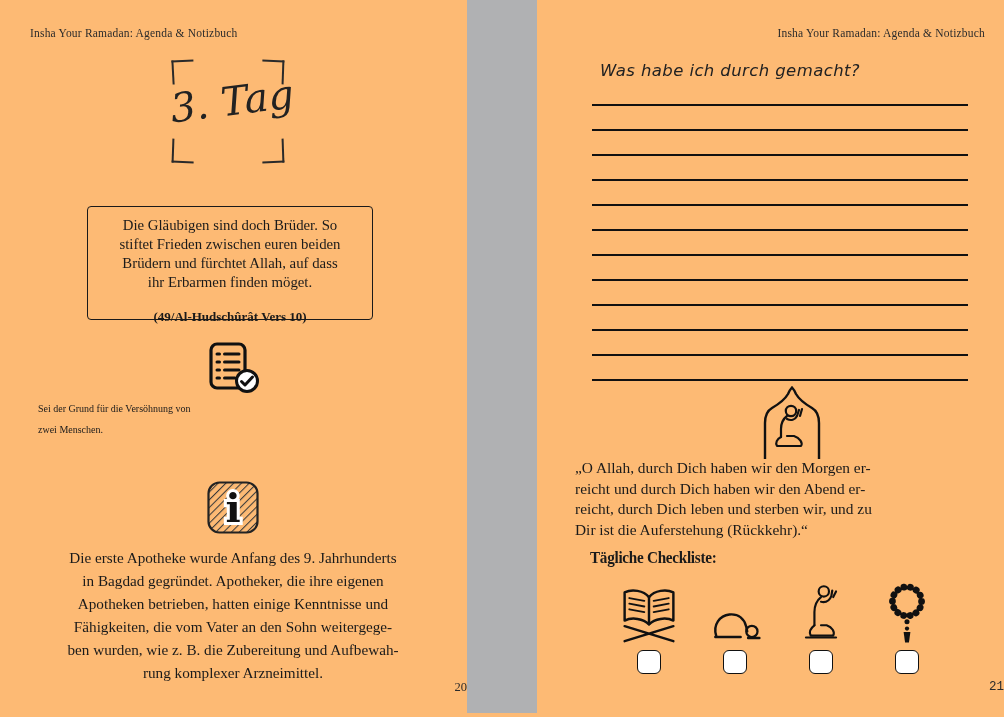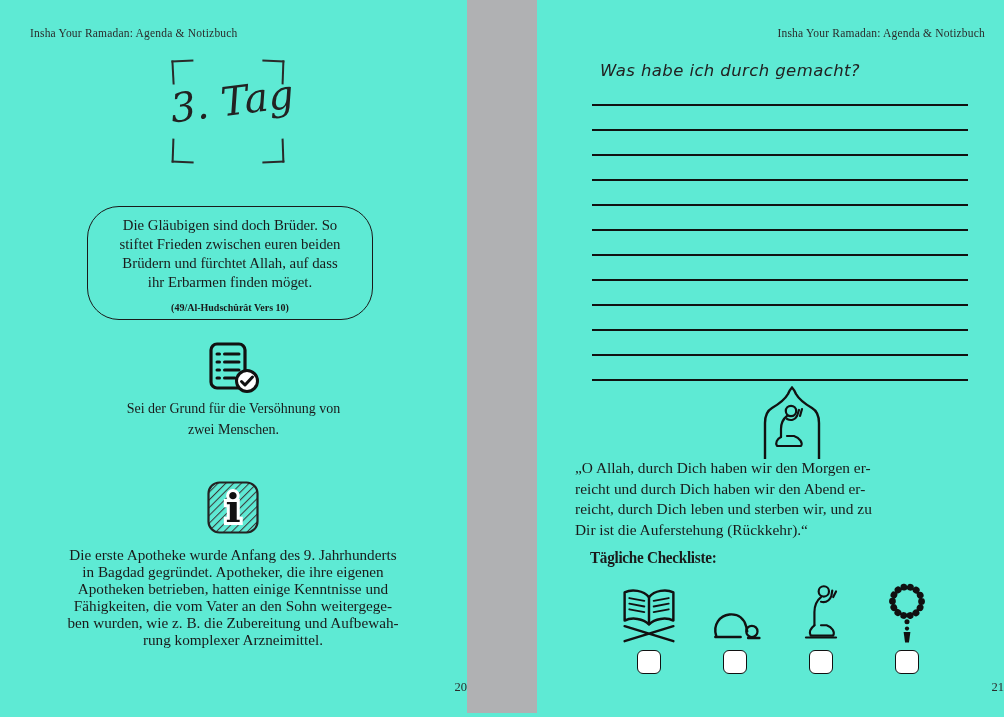--- a/index.html
+++ b/index.html
@@ -1,57 +1,57 @@
 <!DOCTYPE html>
 <html><head>
 <meta charset="utf-8">
 <style>
   html,body{margin:0;padding:0;background:#e8e8e8;}
   .spread{
-    position:relative;width:1004px;height:717px;background:#5eead4;
+    position:relative;width:1004px;height:717px;background:#fdba74;
     font-family:"Liberation Serif",serif;color:#1a1a1a;overflow:hidden;
   }
   .abs{position:absolute;}
   .pre{white-space:pre-line;}
   .gutter{left:467px;top:0;width:70px;height:713px;background:#b0b1b3;}
 
   
   .hdr{top:27px;font-size:11.5px;letter-spacing:.2px;color:#2b2b2b;}
   .hdr-left{left:30px;}
   .hdr-right{right:19px;text-align:right;}
   .pagenum{top:680px;font-size:12.5px;text-align:right;color:#2b2b2b;}
   .pagenum-left{left:0;width:467px;}
-  .pagenum-right{left:537px;width:467px;}
+  .pagenum-right{left:537px;width:467px;font-family:Liberation Mono, monospace;}
 
   
   .day-frame{left:172px;top:60px;width:112px;height:103px;}
   .corner{position:absolute;width:20px;height:22px;border:0 solid #2a2a2a;}
   .corner.tl{left:0;top:0;border-left-width:2px;border-top-width:2px;transform:rotate(-3deg);}
   .corner.tr{right:0;top:0;border-right-width:2px;border-top-width:2px;transform:rotate(2deg);}
   .corner.bl{left:0;bottom:0;border-left-width:2px;border-bottom-width:2px;transform:rotate(2deg);}
   .corner.br{right:0;bottom:0;border-right-width:2px;border-bottom-width:2px;transform:rotate(-2deg);}
   .day-title{
     left:142px;top:78px;width:180px;text-align:center;
     font-family:"DejaVu Serif",serif;font-style:italic;font-size:40px;
     transform:rotate(-7deg);color:#222;
   }
 
   
   .quote-box{
     left:87px;top:206px;width:286px;height:114px;box-sizing:border-box;
-    border:1.7px solid #1a1a1a;border-radius:32px;
+    border:1.7px solid #1a1a1a;border-radius:4px;
     padding:9px 6px 0 6px;text-align:center;
   }
   .quote-text{font-size:14.8px;line-height:19px;}
-  .quote-ref{font-size:10px;font-weight:bold;margin-top:10px;}
+  .quote-ref{font-size:13px;font-weight:bold;margin-top:17px;}
 
   .task-icon{left:205px;top:341px;width:56px;height:54px;}
-  .task-text{left:38px;top:398px;width:391px;text-align:center;font-size:14px;line-height:21px;}
+  .task-text{left:38px;top:398px;width:391px;font-size:10px;line-height:21px;}
   .info-icon{left:206px;top:479px;width:54px;height:56px;}
-  .fact-text{left:28px;top:546px;width:410px;text-align:center;font-size:15.2px;line-height:17px;}
+  .fact-text{left:28px;top:546px;width:410px;text-align:center;font-size:15.2px;line-height:23px;}
 
   
   .prompt{
     left:600px;top:61px;font-family:"DejaVu Sans",sans-serif;font-style:italic;
     font-size:16.5px;letter-spacing:.4px;color:#222;font-weight:500;
   }
   .writing-lines{left:592px;top:104px;width:376px;}
   .wline{height:2px;background:#111;margin-bottom:23px;}
   .arch-icon{left:757px;top:385px;width:70px;height:74px;}
   .dua-text{left:575px;top:458px;width:420px;font-size:15.4px;line-height:20.5px;}

